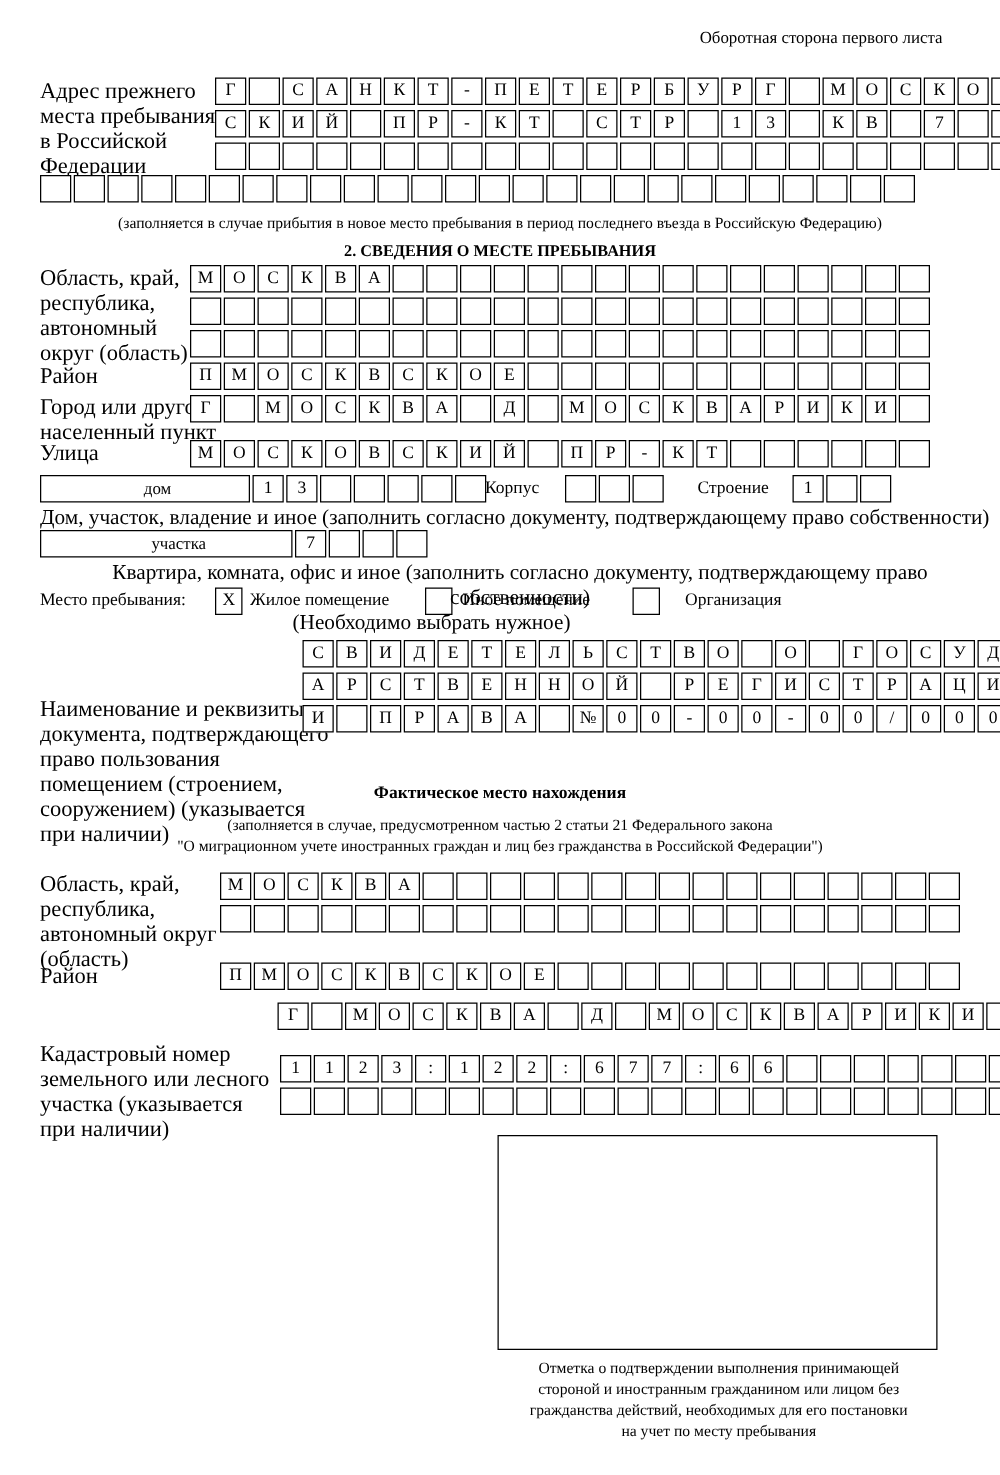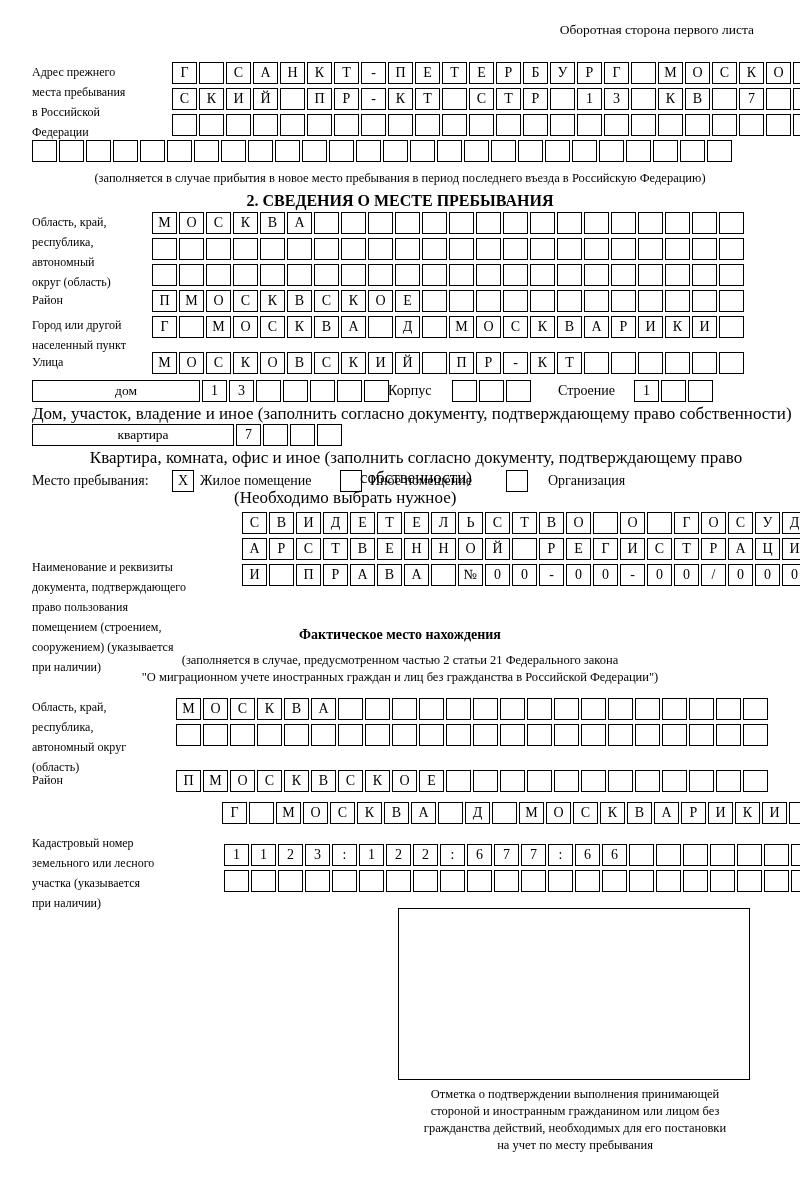--- a/index.html
+++ b/index.html
@@ -21,21 +21,21 @@
     height: 1180px;
   }
   .hdr-right {
     position: absolute;
     top: 22px;
     right: 46px;
     font-size: 13.5px;
   }
   .lbl {
     position: absolute;
-    font-size: 12px;
+    font-size: 18px;
     line-height: 20px;
     white-space: pre-line;
   }
   .lbl.small { font-size: 17px; text-align: center; }
   .center {
     position: absolute;
     text-align: center;
     font-size: 13px;
     line-height: 17px;
   }
@@ -208,21 +208,21 @@
       <div class="cell"></div>
       <div class="cell"></div>
       <div class="cell"></div>
       <div class="cell"></div>
       <div class="cell"></div>
       <div class="cell"></div>
     </div>
 
   <div class="note" style="left:0px; top:170px; width:800px;">(заполняется в случае прибытия в новое место пребывания в период последнего въезда в Российскую Федерацию)</div>
 
-  <div class="center bold" style="left:0px; top:192px; width:800px; font-size:16px;">2. СВЕДЕНИЯ О МЕСТЕ ПРЕБЫВАНИЯ</div>
+  <div class="center bold" style="left:0px; top:192px; width:800px; font-size:13px;">2. СВЕДЕНИЯ О МЕСТЕ ПРЕБЫВАНИЯ</div>
 
   <div class="lbl" style="left:32px; top:212px;">Область, край,
 республика,
 автономный
 округ (область)</div>
   <div class="row" id="s2-region-0" style="left:152px; top:212px;">
       <div class="cell">М</div>
       <div class="cell">О</div>
       <div class="cell">С</div>
       <div class="cell">К</div>
@@ -391,21 +391,21 @@
     </div>
   <div class="inline-label" style="left:558px; top:380px;">Строение</div>
   <div class="row" id="s2-stroenie" style="left:634px; top:380px;">
       <div class="cell">1</div>
       <div class="cell"></div>
       <div class="cell"></div>
     </div>
 
   <div class="lbl small" style="left:32px; top:404px;">Дом, участок, владение и иное (заполнить согласно документу, подтверждающему право собственности)</div>
 
-  <div class="boxlabel" style="left:32px; top:424px; width:202px;">квартира</div>
+  <div class="boxlabel" style="left:32px; top:424px; width:202px;">участка</div>
   <div class="row" id="s2-flat" style="left:236px; top:424px;">
       <div class="cell">7</div>
       <div class="cell"></div>
       <div class="cell"></div>
       <div class="cell"></div>
     </div>
   <div class="lbl small" style="left:32px; top:448px;">Квартира, комната, офис и иное (заполнить согласно документу, подтверждающему право собственности)</div>
 
   <div class="inline-label" style="left:32px; top:470px;">Место пребывания:</div>
   <div class="chk" style="left:172px; top:470px;">X</div>

